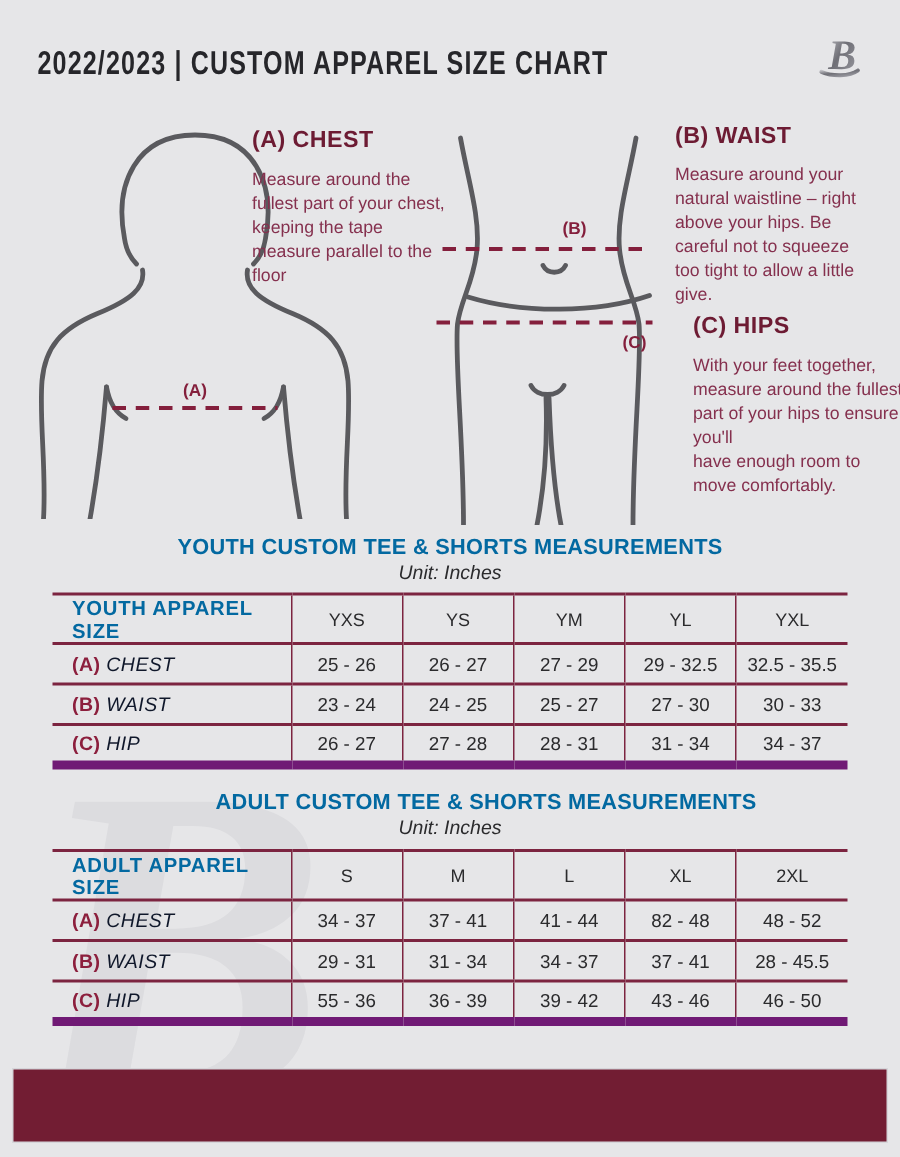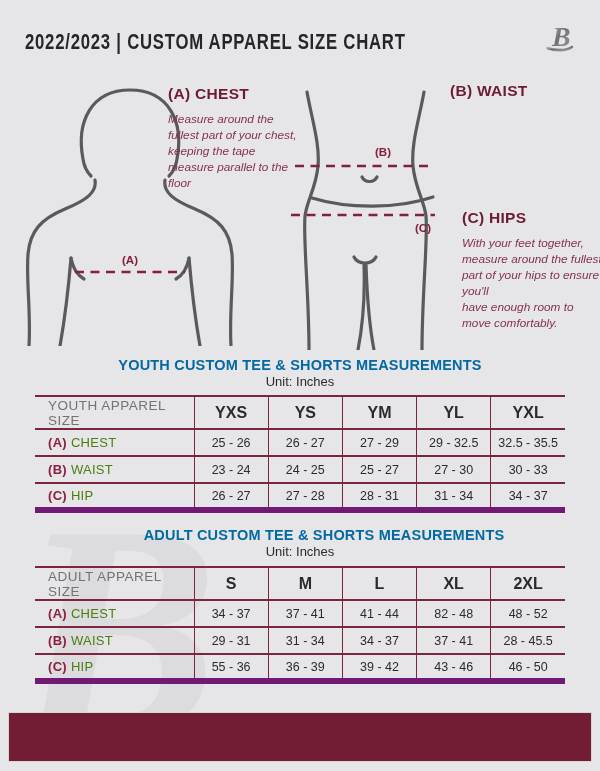--- a/index.html
+++ b/index.html
@@ -45,53 +45,53 @@
   .dash-line { stroke:#841f3c; stroke-width:2.6; stroke-dasharray:9 6.5; fill:none; }
   .marker-label { font-family:"Liberation Sans",sans-serif; font-size:11.5px; font-weight:700; fill:#841f3c; }
 
   
   .guide-block { z-index:2; }
   .guide-heading {
     font-size:15.5px; font-weight:800; color:#6d1b33;
     letter-spacing:0.3px; margin-bottom:9px;
   }
   .guide-text {
-    font-size:11.8px; font-style:italic; line-height:1.35;
+    font-size:11.8px; line-height:1.35;
     color:#85304e; white-space:pre-line;
   }
 
   
   .tbl-title {
     left:0; right:0; text-align:center;
     font-size:14.5px; font-weight:700; color:#0369a1; letter-spacing:0.2px;
     z-index:2;
   }
   .tbl-unit {
     left:0; right:0; text-align:center;
-    font-size:13px; color:#2b2b2d; z-index:2;
+    font-size:13px; font-style:italic; color:#2b2b2d; z-index:2;
   }
   .size-table-wrap { left:35px; width:530px; z-index:2; }
   table.size-table { width:100%; border-collapse:collapse; table-layout:fixed; }
   .size-table col.c0 { width:30%; }
   .size-table col.cn { width:14%; }
   .size-table th, .size-table td {
     border-top:2px solid #7c2440;
     background:transparent;
   }
   .size-table tr:last-child td { border-bottom:6px solid #701a75; }
   .size-table th:nth-child(n+2), .size-table td:nth-child(n+2) { border-left:1.5px solid #7c2440; }
-  .size-table th { height:33px; font-size:16px; font-weight:700; text-align:center; color:#2b2b2d; }
+  .size-table th { height:33px; font-size:12px; font-weight:400; text-align:center; color:#2b2b2d; }
   .size-table th.label-col {
-    font-weight:400; text-align:left; padding-left:13px;
-    font-size:13.5px; color:#737373; letter-spacing:0.5px;
+    font-weight:700; text-align:left; padding-left:13px;
+    font-size:13.5px; color:#0369a1; letter-spacing:0.5px;
   }
   .size-table td { height:27px; font-size:12.5px; text-align:center; color:#2b2b2d; }
   .size-table td.row-label { text-align:left; padding-left:13px; font-size:13px; letter-spacing:0.3px; }
   .row-prefix { color:#8c1f3d; font-weight:700; }
-  .row-name { color:#4d7c0f; }
+  .row-name { color:#0f172a;font-style:italic; }
 
   
   .footer-bar {
     left:8px; top:712px; width:584px; height:50px;
     background:#721d33;
     border:1px solid #d6d6da;
     z-index:2;
   }
 </style>
 </head>
@@ -142,20 +142,21 @@
   <path class="fig-stroke" d="M 83 181 C 84 210 86 240 91 266"></path>
 </svg>
 
 <div class="layer guide-block" style="left:168px; top:85px; width:130px;">
   <div class="guide-heading">(A) CHEST</div>
   <div class="guide-text">Measure around the fullest part of your chest, keeping the tape measure parallel to the floor</div>
 </div>
 
 <div class="layer guide-block" style="left:450px; top:82px; width:134px;">
   <div class="guide-heading">(B) WAIST</div>
+  <div class="guide-text">Measure around your natural waistline – right above your hips. Be careful not to squeeze too tight to allow a little give.</div>
 </div>
 
 <div class="layer guide-block" style="left:450px; top:209px; width:140px;margin-left:12px;">
   <div class="guide-heading">(C) HIPS</div>
   <div class="guide-text">With your feet together, measure around the fullest part of your hips to ensure you'll
 have enough room to move comfortably.</div>
 </div>
 
 <div class="layer tbl-title" style="top:357px;">YOUTH CUSTOM TEE &amp; SHORTS MEASUREMENTS</div>
 <div class="layer tbl-unit" style="top:374px;">Unit: Inches</div>

